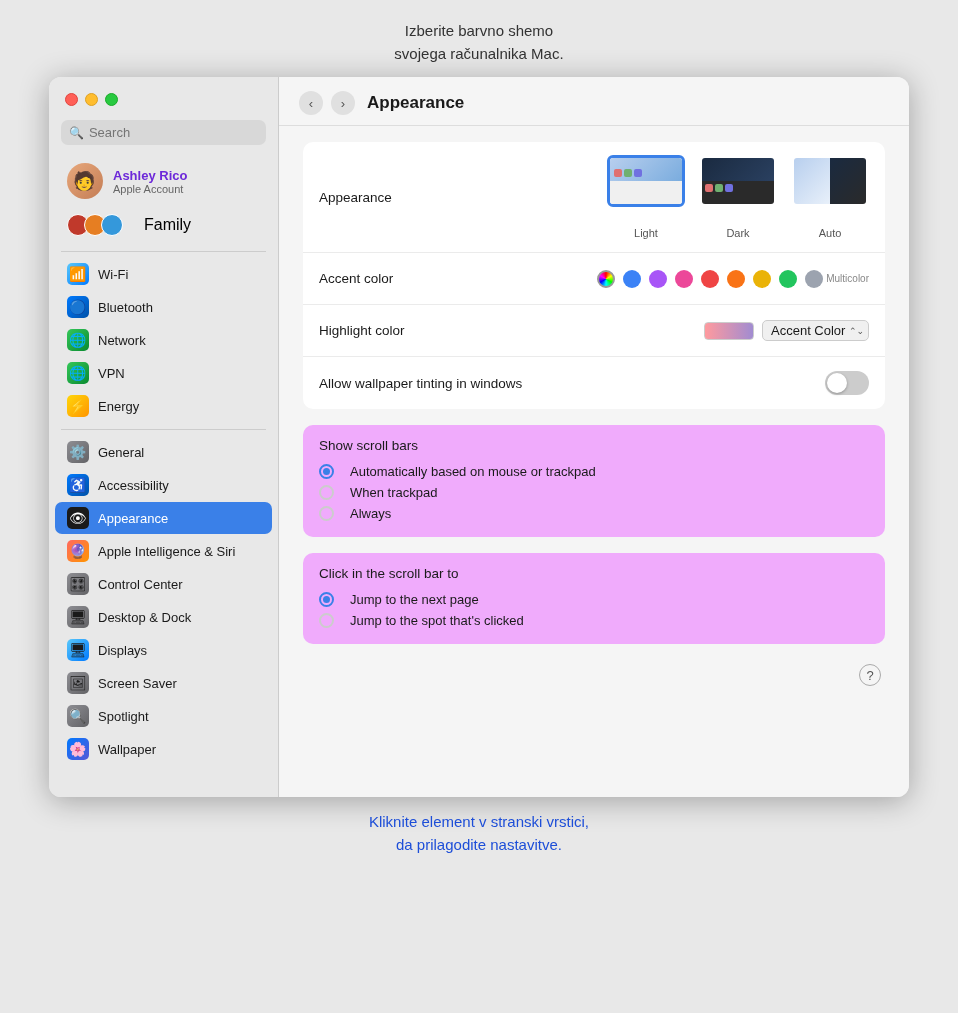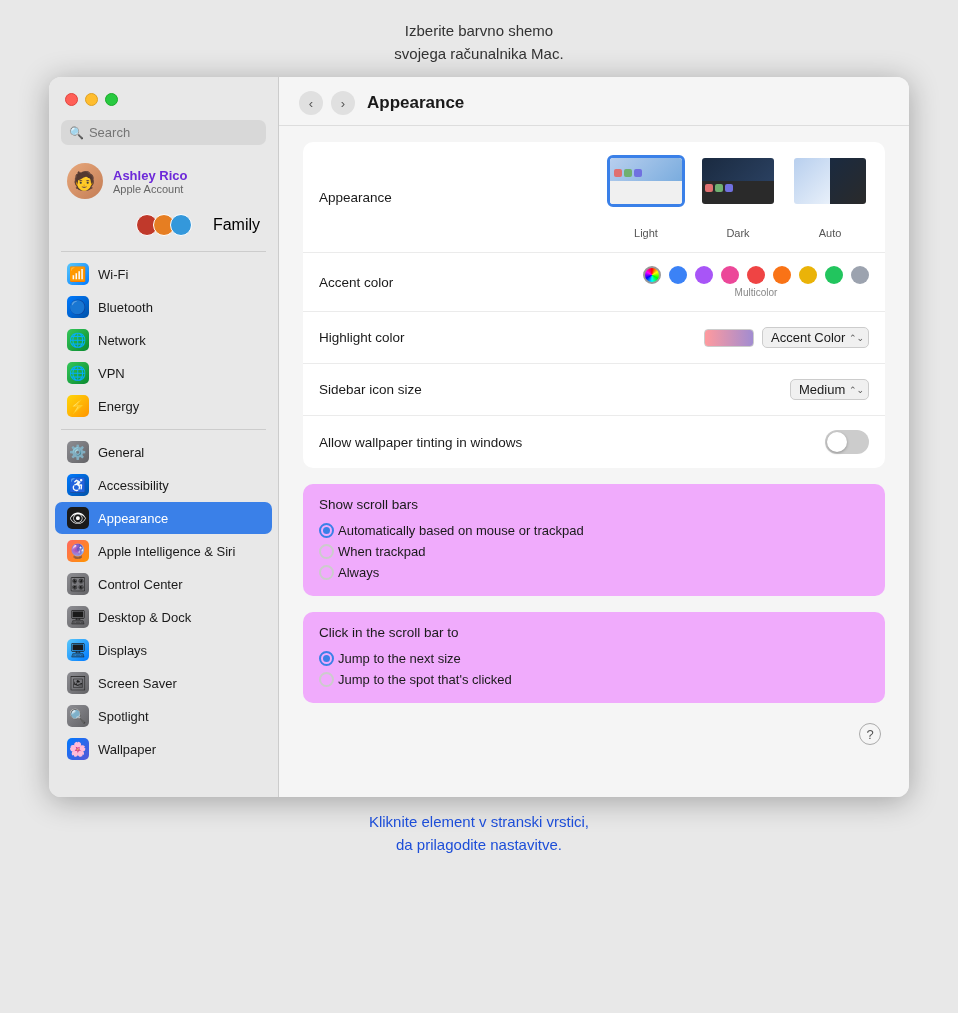--- a/index.html
+++ b/index.html
@@ -142,21 +142,20 @@
       color: #666;
     }
 
     .family-item {
       display: flex;
       align-items: center;
       gap: 26px;
       padding: 5px 12px;
       margin: 0 6px 4px 6px;
       cursor: pointer;
-      justify-content: flex-end;
     }
     .family-avatars {
       display: flex;
     }
     .family-av {
       width: 22px;
       height: 22px;
       border-radius: 50%;
       border: 1px solid white;
       margin-right: -5px;
@@ -313,21 +312,21 @@
     .auto-thumb-right {
       position: absolute;
       right: 0; top: 0;
       width: 50%; height: 100%;
       background: linear-gradient(135deg, #1a2a40, #2a2a2a);
     }
 
     
     .accent-colors {
       display: flex;
-      flex-direction: column;
+      flex-direction: row;
       align-items: center;
       gap: 3px;
     }
     .color-dots {
       display: flex;
       gap: 8px;
       align-items: center;
     }
     .color-dot {
       width: 18px;
@@ -426,21 +425,21 @@
       padding: 13px 16px;
     }
     .scroll-section-title {
       font-size: 13.5px;
       color: #1a1a1a;
       margin-bottom: 8px;
     }
     .radio-option {
       display: flex;
       align-items: center;
-      gap: 4px;
+      gap: 16px;
       padding: 3px 0;
       cursor: pointer;
     }
     .radio-circle {
       width: 15px;
       height: 15px;
       border-radius: 50%;
       border: 2px solid #ccc;
       display: flex;
       align-items: center;
@@ -685,32 +684,20 @@
           <div class="row-control highlight-control">
             <div class="highlight-swatch"></div>
             <div class="select-wrapper">
               <select>
                 <option>Accent Color</option>
               </select>
             </div>
           </div>
         </div>
 
-        <div class="settings-row">
-          <span class="row-label">Sidebar icon size</span>
-          <div class="row-control">
-            <div class="select-wrapper">
-              <select>
-                <option>Small</option>
-                <option selected="">Medium</option>
-                <option>Large</option>
-              </select>
-            </div>
-          </div>
-        </div>
 
         <div class="settings-row">
           <span class="row-label">Allow wallpaper tinting in windows</span>
           <div class="row-control">
             <div class="toggle">
               <div class="toggle-knob"></div>
             </div>
           </div>
         </div>
 
@@ -731,21 +718,21 @@
           <div class="radio-circle"></div>
           <span class="radio-label">Always</span>
         </div>
       </div>
 
       <div class="scroll-section">
         <div class="scroll-section-title">Click in the scroll bar to</div>
         <div class="radio-option">
           <div class="radio-circle checked">
           </div>
-          <span class="radio-label">Jump to the next size</span>
+          <span class="radio-label">Jump to the next page</span>
         </div>
         <div class="radio-option">
           <div class="radio-circle"></div>
           <span class="radio-label">Jump to the spot that's clicked</span>
         </div>
       </div>
 
       <button class="help-btn">?</button>
 
     </div>

